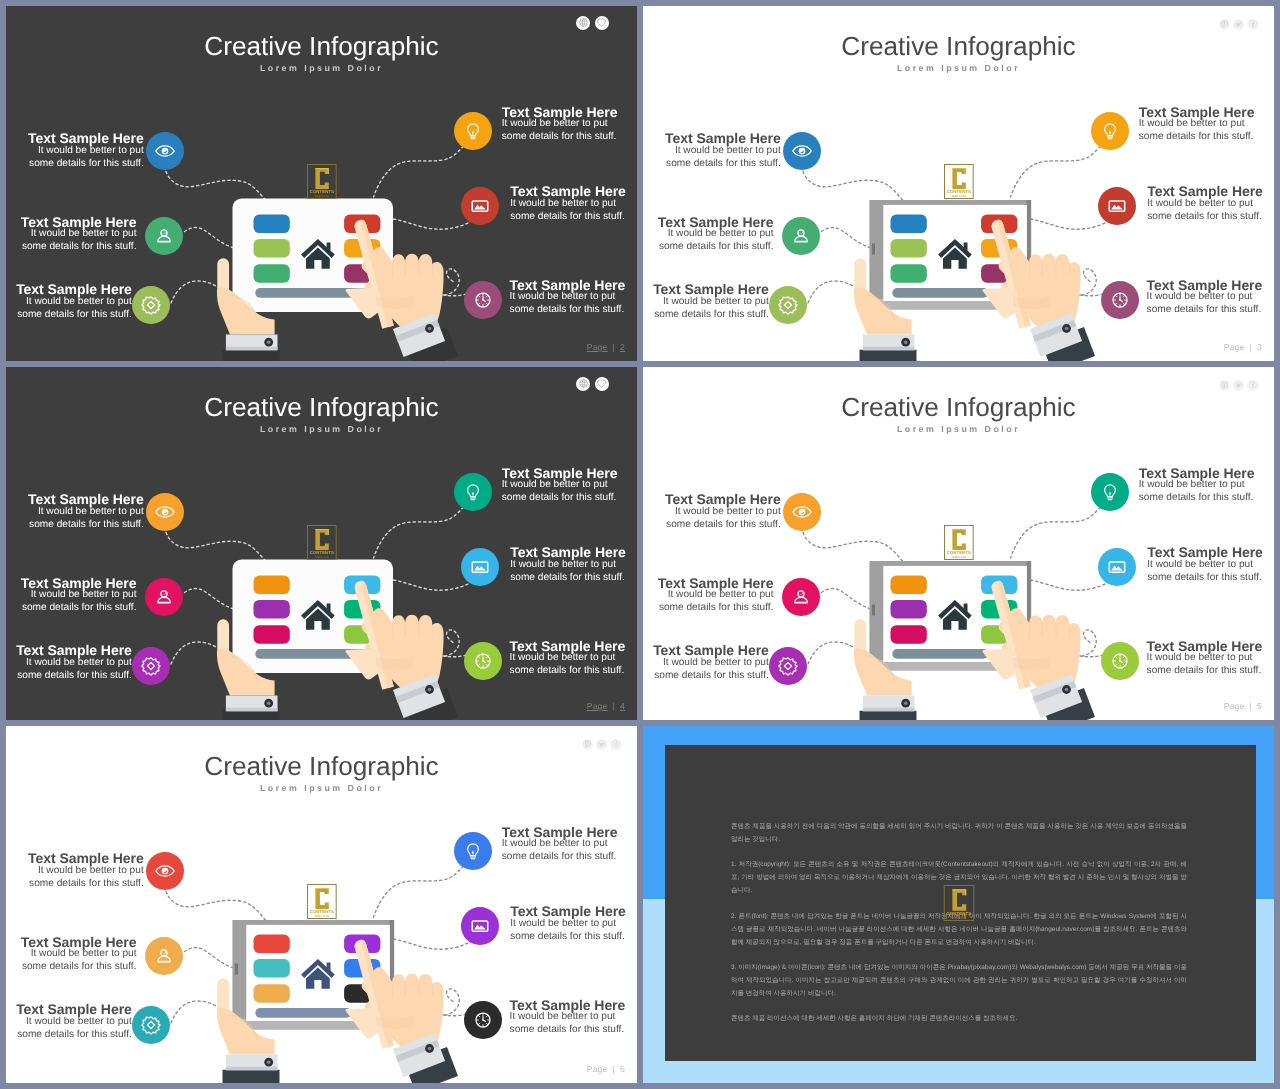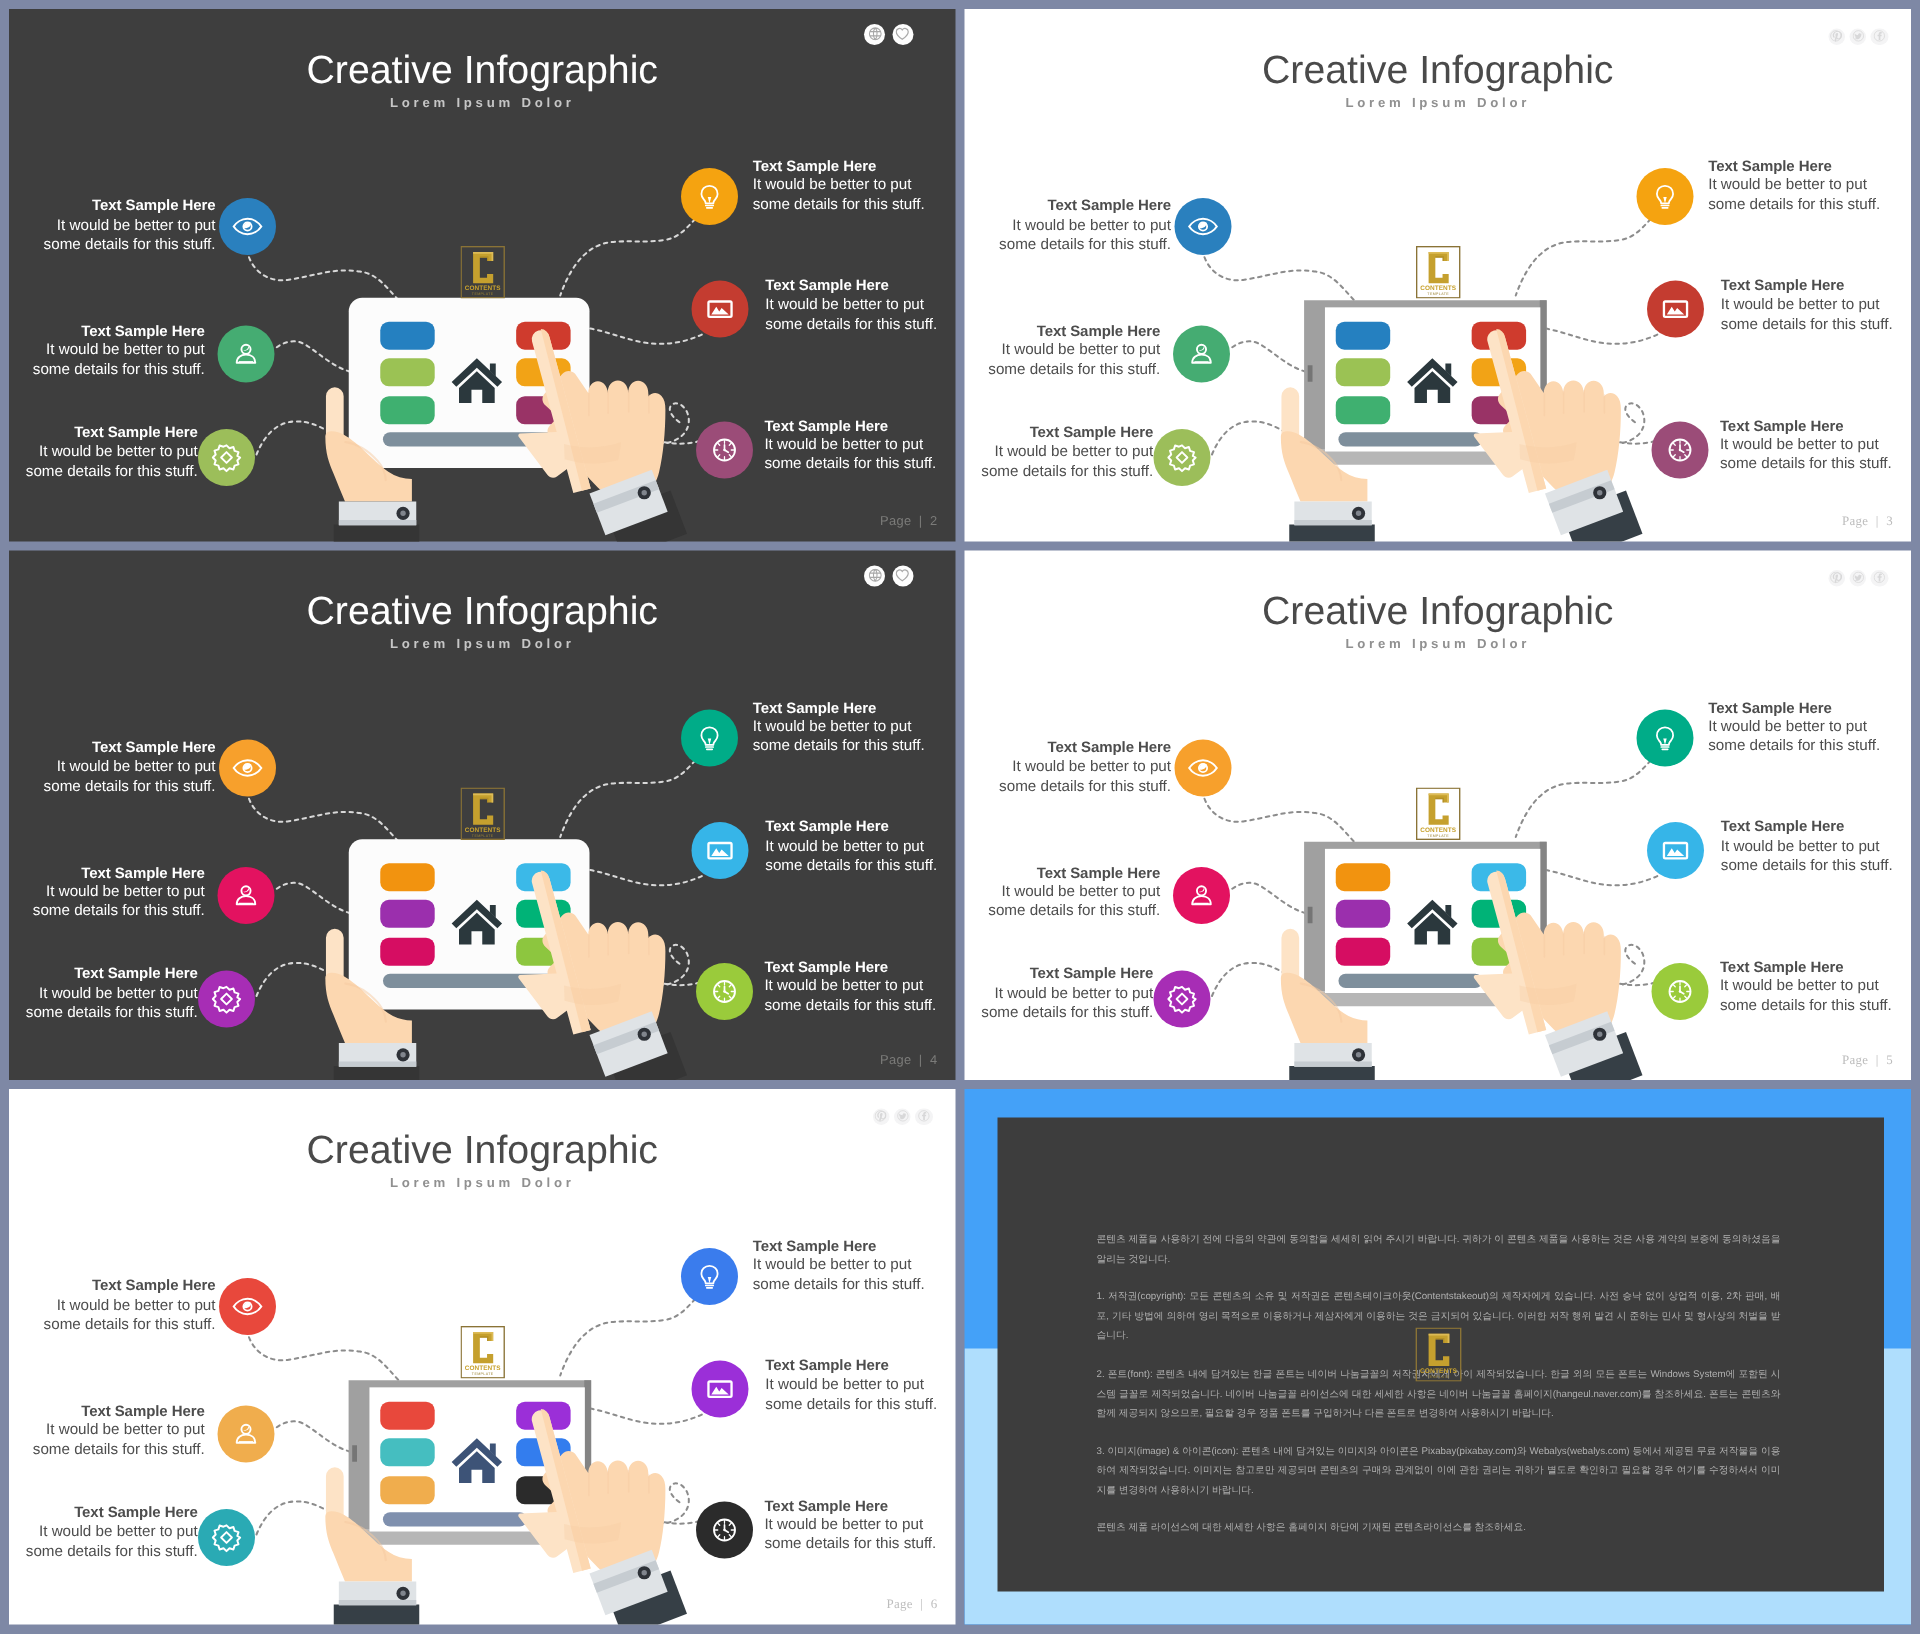--- a/index.html
+++ b/index.html
@@ -15,30 +15,30 @@
 .s5{left:643px;top:726px;width:631px;height:357px;}
 .dark{background:#3e3e3e;}
 .light{background:#ffffff;}
 .title{position:absolute;left:0;width:631px;top:26px;text-align:center;font-size:26.2px;font-weight:400;letter-spacing:0px;line-height:1.12;}
 .subtitle{position:absolute;left:0;width:631px;top:57.5px;text-align:center;font-size:8.8px;letter-spacing:2.5px;font-weight:600;line-height:1;}
 .dark .title{color:#ffffff;}
 .dark .subtitle{color:#c6c6c6;}
 .light .title{color:#4a4a4a;}
 .light .subtitle{color:#909090;}
 .blk{position:absolute;width:120px;font-size:10.15px;line-height:12.8px;font-weight:400;}
-.blk .h{font-weight:700;display:block;font-size:10px;letter-spacing:-0.05px;}
+.blk .h{font-weight:700;display:block;font-size:14px;letter-spacing:-0.05px;}
 .blk.r{text-align:right;}
 .blk.l{text-align:left;}
 .dark .blk{color:#ffffff;}
 .light .blk{color:#4d4d4d;}
 .circ{position:absolute;border-radius:50%;width:38px;height:38px;}
 .circ svg{position:absolute;left:7px;top:7px;}
 .pagenum{position:absolute;right:12px;bottom:9px;font-size:8.6px;letter-spacing:.2px;font-weight:400;white-space:nowrap;}
-.dark .pagenum{color:#7b7b79;}
-.light .pagenum{color:#bdbdbd;font-family:Liberation Serif, serif;}
+.dark .pagenum{color:#7b7b79;text-decoration:underline;}
+.light .pagenum{color:#bdbdbd;}
 .pagenum .sep{padding:0 5px;}
 .badges{position:absolute;right:28px;top:9.7px;display:flex;gap:4.3px;}
 .light .badges{right:15.3px;top:12.5px;gap:2.7px;}
 .light .badge{width:11.6px;height:11.6px;}
 .light .badge svg{left:1.9px;top:1.9px;width:7.8px;height:7.8px;}
 .badge{width:14.4px;height:14.4px;border-radius:50%;position:relative;}
 .dark .badge{background:#fdfdfd;}
 .light .badge{background:#f4f4f5;}
 .badge svg{position:absolute;left:2.7px;top:2.7px;}
 .ill{position:absolute;left:0;top:0;}

